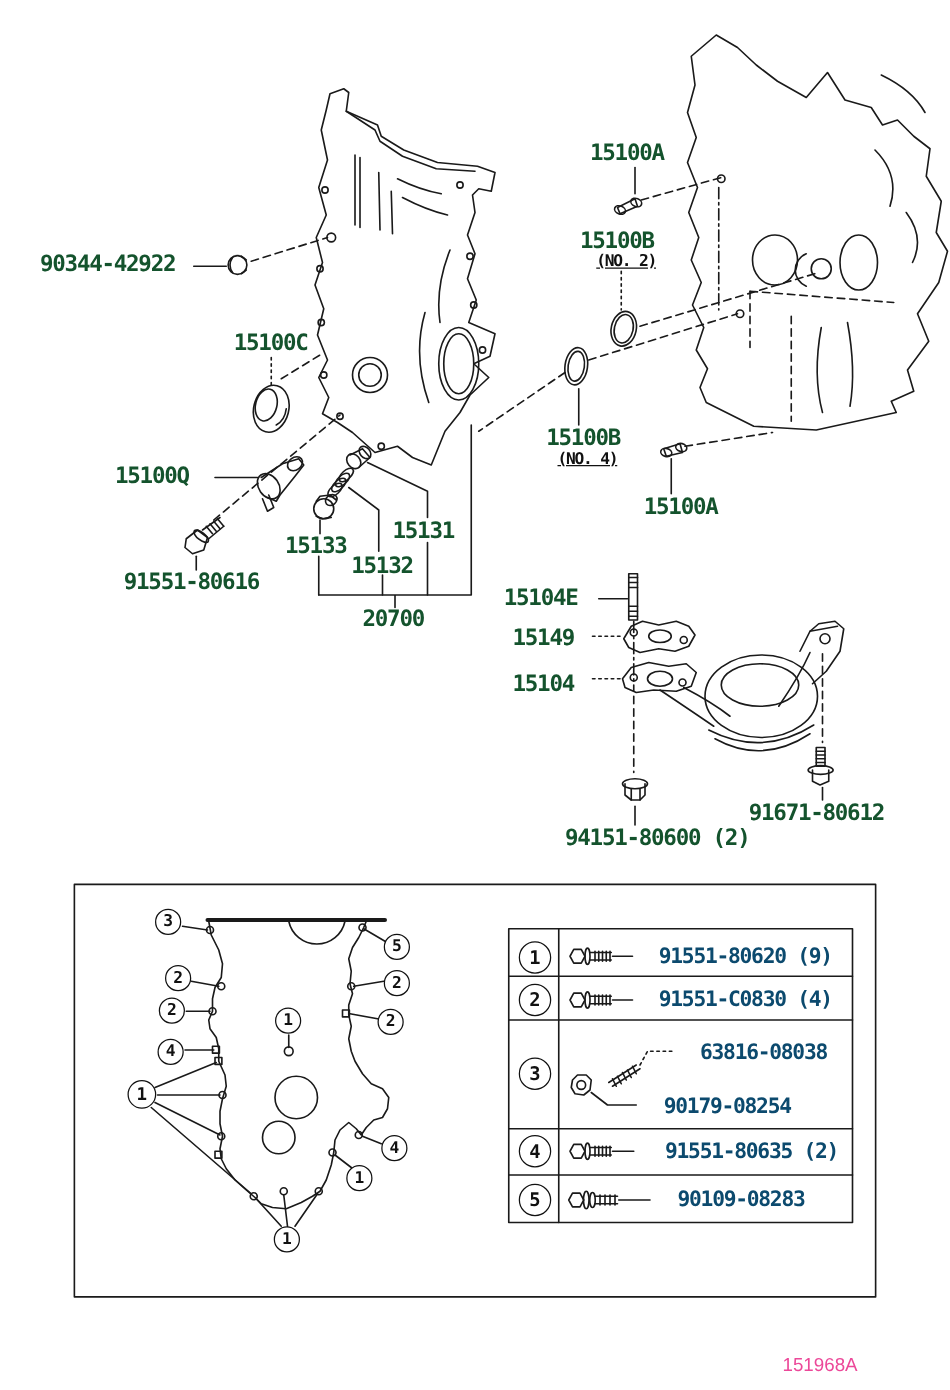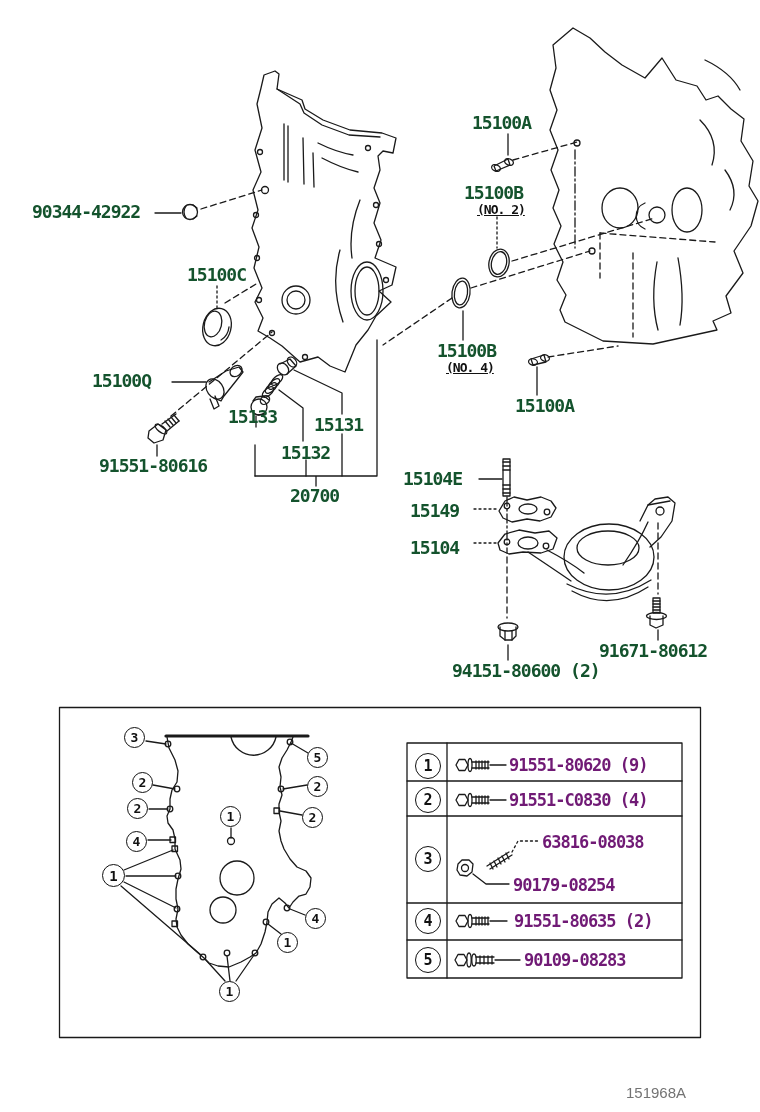--- a/index.html
+++ b/index.html
@@ -3,30 +3,30 @@
 <meta charset="utf-8">
 <style>
   html,body{margin:0;padding:0;background:#fff;}
   #canvas{position:relative;width:760px;height:1112px;background:#ffffff;overflow:hidden;
           font-family:"DejaVu Sans Mono",monospace;}
   svg{position:absolute;left:0;top:0;}
   .lbl{position:absolute;font:700 18px "DejaVu Sans Mono",monospace;color:#14532d;
        letter-spacing:-1px;white-space:pre;line-height:1;}
   .lbl-sm{position:absolute;font:700 13px "DejaVu Sans Mono",monospace;color:#111;
        letter-spacing:-1px;white-space:pre;line-height:1;text-decoration:underline;}
-  .tbl-txt{position:absolute;font:700 17px "DejaVu Sans Mono",monospace;color:#701a75;
-       letter-spacing:-1px;white-space:pre;line-height:1;}
+  .tbl-txt{position:absolute;font:700 17px "DejaVu Sans Mono",monospace;color:#0c4a6e;
+       letter-spacing:-1px;white-space:pre;line-height:1;margin-left:18px;}
   .co{position:absolute;box-sizing:border-box;width:21px;height:21px;border:1.6px solid #111;
       border-radius:50%;background:#fff;display:flex;align-items:center;justify-content:center;
       font:700 13px "DejaVu Sans Mono",monospace;color:#111;}
   .co-big{width:23px;height:23px;font-size:14px;}
   .co-tbl{position:absolute;box-sizing:border-box;width:26px;height:26px;border:1.6px solid #111;
       border-radius:50%;background:#fff;display:flex;align-items:center;justify-content:center;
       font:700 15px "DejaVu Sans Mono",monospace;color:#111;}
-  .figcode{position:absolute;font:400 15px "Liberation Sans",sans-serif;color:#737373;}
+  .figcode{position:absolute;font:400 15px "Liberation Sans",sans-serif;color:#ec4899;}
 </style>
 </head>
 <body>
 
 <div id="canvas">
 
 <svg width="760" height="1112" viewBox="0 0 760 1112">
   <g fill="none" stroke="#1a1a1a" stroke-width="1.3" stroke-linejoin="round" stroke-linecap="round">
 
     <g stroke-dasharray="6,4">
@@ -296,21 +296,21 @@
         <path d="M495,960 L520,960"></path>
       </g>
     </g>
   </g>
 </svg>
 
 <div class="lbl" style="left:32px;top:203px">90344-42922</div>
 <div class="lbl" style="left:187px;top:266px">15100C</div>
 <div class="lbl" style="left:92px;top:372px">15100Q</div>
 <div class="lbl" style="left:99px;top:457px">91551-80616</div>
-<div class="lbl" style="left:228px;top:408px">15133</div>
+<div class="lbl" style="left:228px;top:428px">15133</div>
 <div class="lbl" style="left:281px;top:444px">15132</div>
 <div class="lbl" style="left:314px;top:416px">15131</div>
 <div class="lbl" style="left:290px;top:487px">20700</div>
 <div class="lbl" style="left:472px;top:114px">15100A</div>
 <div class="lbl" style="left:464px;top:184px">15100B</div>
 <div class="lbl-sm" style="left:477px;top:203px">(NO. 2)</div>
 <div class="lbl" style="left:437px;top:342px">15100B</div>
 <div class="lbl-sm" style="left:446px;top:361px">(NO. 4)</div>
 <div class="lbl" style="left:515px;top:397px">15100A</div>
 <div class="lbl" style="left:403px;top:470px">15104E</div>

